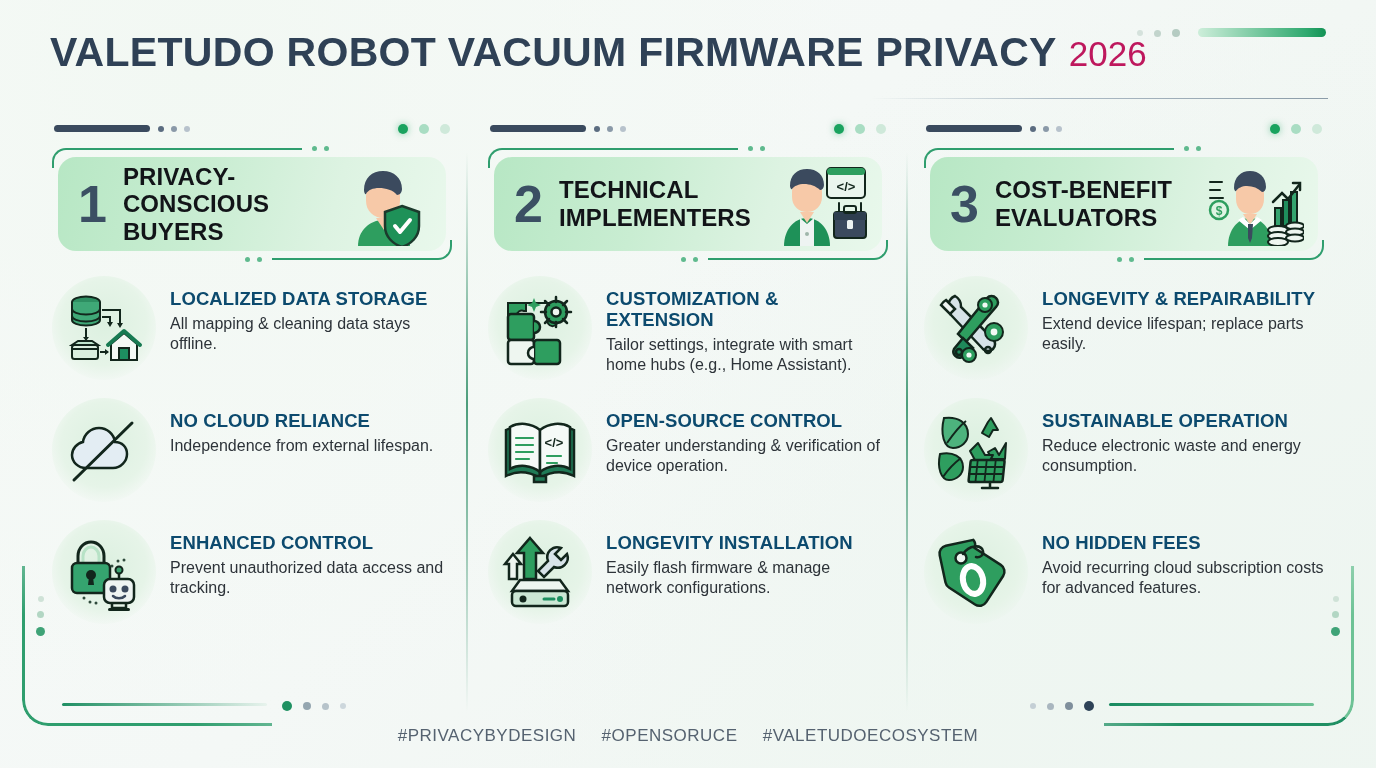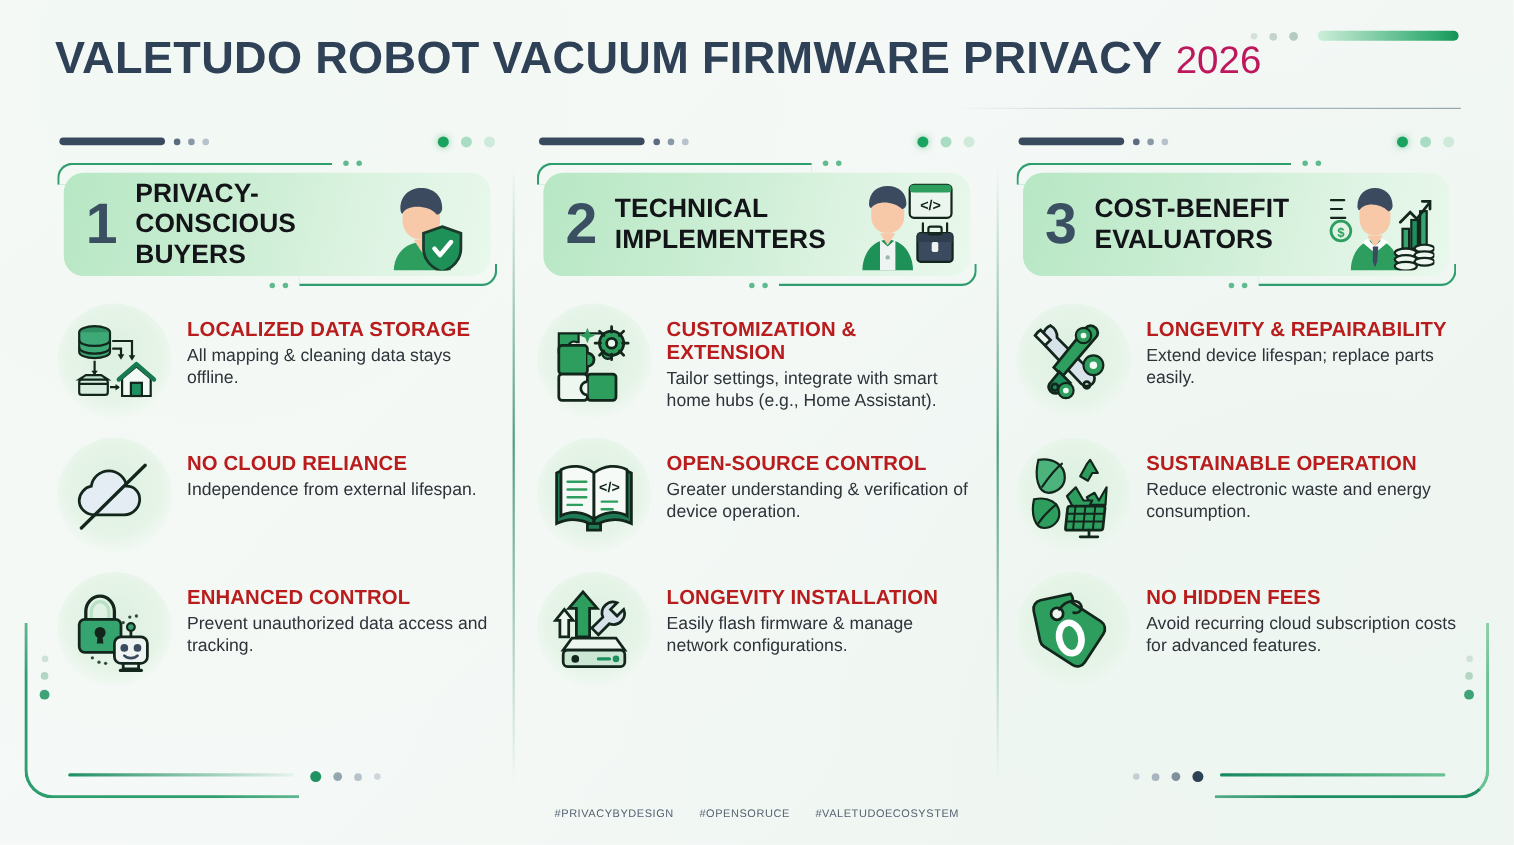--- a/index.html
+++ b/index.html
@@ -125,29 +125,29 @@
   
   .items { margin-top:22px; display:flex; flex-direction:column; gap:24px; }
   .item { display:flex; align-items:flex-start; gap:14px; }
   .item-icon {
     flex:none; width:104px; height:104px; border-radius:50%;
     background:radial-gradient(circle at 50% 45%, #dcf0e0 0%, #e6f4e8 55%, rgba(232,245,236,0) 78%);
     display:flex; align-items:center; justify-content:center; margin-top:-6px;
   }
   .item-body { padding-top:6px; }
   .item-title {
-    font-size:18.5px; font-weight:bold; color:#b91c1c; line-height:1.14;
+    font-size:18.5px; font-weight:bold; color:#0c4a6e; line-height:1.14;
     letter-spacing:0.1px; margin-bottom:5px;
   }
   .item-desc { font-size:16px; color:#2d3339; line-height:1.27; }
 
   
   .footer-tags {
     position:absolute; left:0; right:0; bottom:22px; text-align:center;
-    font-size:10px; letter-spacing:0.5px; color:#556270;
+    font-size:17px; letter-spacing:0.5px; color:#556270;
   }
   .footer-tags span { margin:0 10px; }
   .footline { position:absolute; bottom:62px; height:3px; border-radius:2px; }
   .footline.left { left:62px; width:205px; background:linear-gradient(to right,#1f8f63,rgba(160,214,186,0.15)); }
   .footline.right { right:62px; width:205px; background:linear-gradient(to left,#6dc295,#188a60); }
   .footdots-left { left:282px; bottom:57px; gap:11px; }
   .footdots-left span:nth-child(1){width:10px;height:10px;background:#1f9162;}
   .footdots-left span:nth-child(2){width:8px;height:8px;background:#94a6b0;}
   .footdots-left span:nth-child(3){width:7px;height:7px;background:#b6c3ca;}
   .footdots-left span:nth-child(4){width:6px;height:6px;background:#cdd7dc;}

